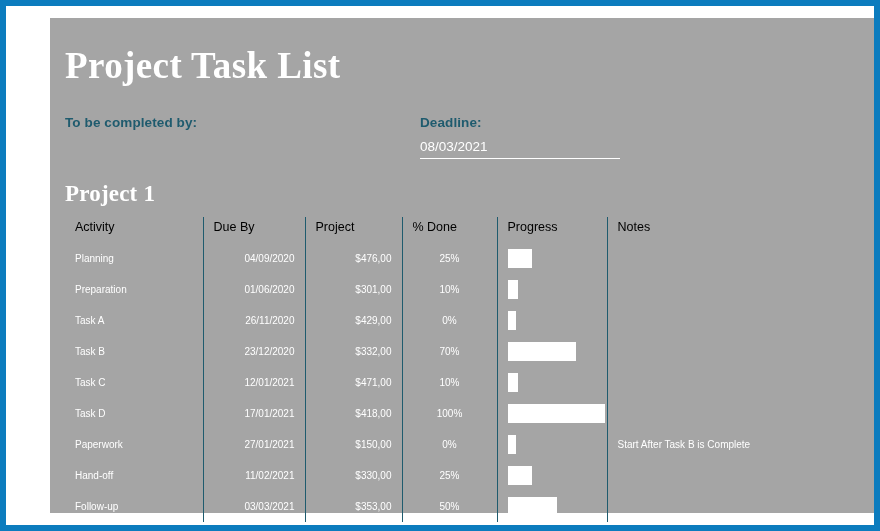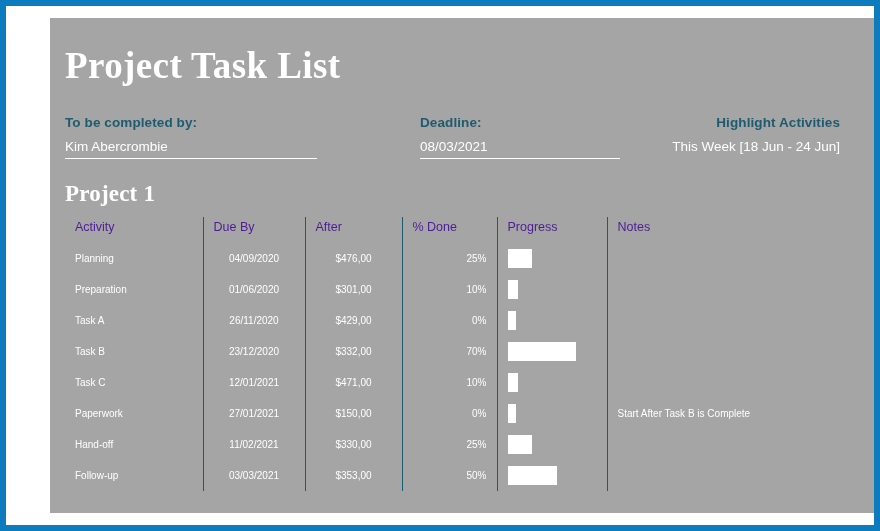--- a/index.html
+++ b/index.html
@@ -88,21 +88,21 @@
   
   .task-table {
     margin: 10px 0 0 15px;
     width: 775px;
     border-collapse: collapse;
     table-layout: fixed;
   }
   .task-table th {
     font-size: 12.5px;
     font-weight: normal;
-    color: #4c1d95;
+    color: #000000;
     text-align: left;
     padding: 3px 10px 9px 10px;
     vertical-align: bottom;
     white-space: nowrap;
   }
   .task-table td {
     font-size: 10px;
     color: #ffffff;
     padding: 6px 10px;
     vertical-align: middle;
@@ -115,22 +115,22 @@
   .col-dueby    { width: 102px; }
   .col-budget   { width: 97px;  }
   .col-done     { width: 95px;  }
   .col-progress { width: 110px; }
   .col-notes    { width: 233px; }
 
   
   .sep-left { border-left: 1.6px solid #1F5B6E; }
 
   .al-left   { text-align: left; }
-  .al-right  { text-align: center; }
-  .al-center { text-align: right; }
+  .al-right  { text-align: right; }
+  .al-center { text-align: center; }
 
   
   .progress-cell { padding-left: 10px; padding-right: 10px; }
   .bar-track {
     width: 97px;
     height: 19px;
     position: relative;
   }
   .bar-fill {
     height: 19px;
@@ -146,51 +146,46 @@
 
 <div class="page-frame">
   <div class="sheet">
 
     <div class="doc-title">Project Task List</div>
 
     <div class="meta-row">
 
       <div class="meta-block to-be">
         <div class="meta-label">To be completed by:</div>
-        <div class="meta-value underlined">Kim Abercrombie</div>
       </div>
 
       <div class="meta-block deadline">
         <div class="meta-label">Deadline:</div>
         <div class="meta-value underlined">08/03/2021</div>
       </div>
 
-      <div class="meta-block highlight">
-        <div class="meta-label">Highlight Activities</div>
-        <div class="meta-value">This Week [18 Jun - 24 Jun]</div>
-      </div>
 
     </div>
 
     <div class="project-title">Project 1</div>
 
     <table class="task-table">
       <colgroup>
         <col class="col-activity">
         <col class="col-dueby">
         <col class="col-budget">
         <col class="col-done">
         <col class="col-progress">
         <col class="col-notes">
       </colgroup>
       <thead>
         <tr>
           <th class="al-left">Activity</th>
           <th class="al-right sep-left">Due By</th>
-          <th class="al-right sep-left">After</th>
+          <th class="al-right sep-left">Project</th>
           <th class="al-center sep-left">% Done</th>
           <th class="al-left sep-left">Progress</th>
           <th class="al-left sep-left">Notes</th>
         </tr>
       </thead>
       <tbody id="task-table-body">
           <tr>
             <td class="al-left">Planning</td>
             <td class="al-right sep-left">04/09/2020</td>
             <td class="al-right sep-left">$476,00</td>
@@ -244,20 +239,32 @@
             <td class="al-right sep-left">$471,00</td>
             <td class="al-center sep-left">10%</td>
             <td class="sep-left progress-cell">
               <div class="bar-track">
                 <div class="bar-fill" style="width: 10px;"></div>
               </div>
             </td>
             <td class="sep-left notes-cell al-left"></td>
           </tr>
           <tr>
+            <td class="al-left">Task D</td>
+            <td class="al-right sep-left">17/01/2021</td>
+            <td class="al-right sep-left">$418,00</td>
+            <td class="al-center sep-left">100%</td>
+            <td class="sep-left progress-cell">
+              <div class="bar-track">
+                <div class="bar-fill" style="width: 97px;"></div>
+              </div>
+            </td>
+            <td class="sep-left notes-cell al-left"></td>
+          </tr>
+          <tr>
             <td class="al-left">Paperwork</td>
             <td class="al-right sep-left">27/01/2021</td>
             <td class="al-right sep-left">$150,00</td>
             <td class="al-center sep-left">0%</td>
             <td class="sep-left progress-cell">
               <div class="bar-track">
                 <div class="bar-fill" style="width: 8px;"></div>
               </div>
             </td>
             <td class="sep-left notes-cell al-left">Start After Task B is Complete</td>

